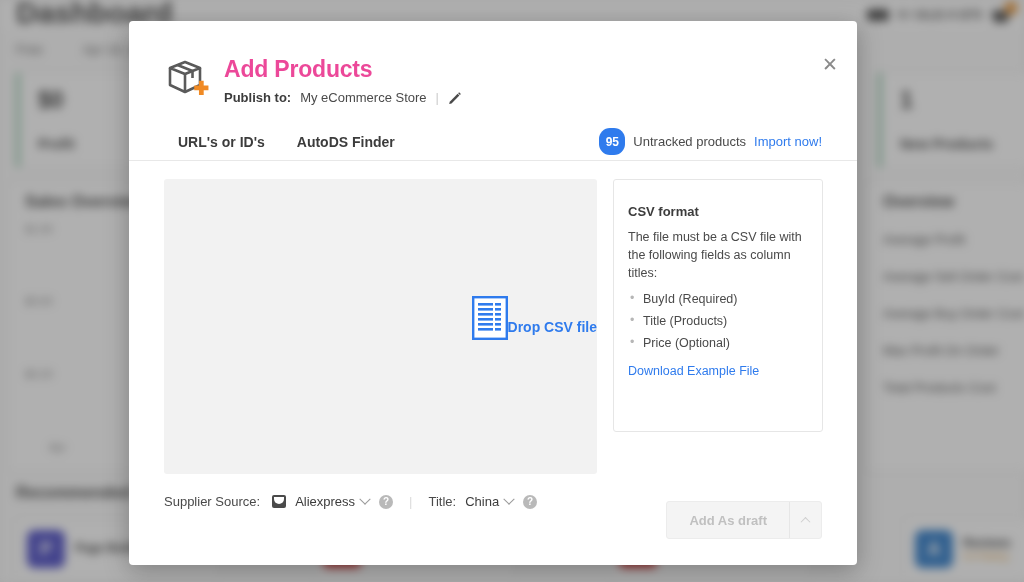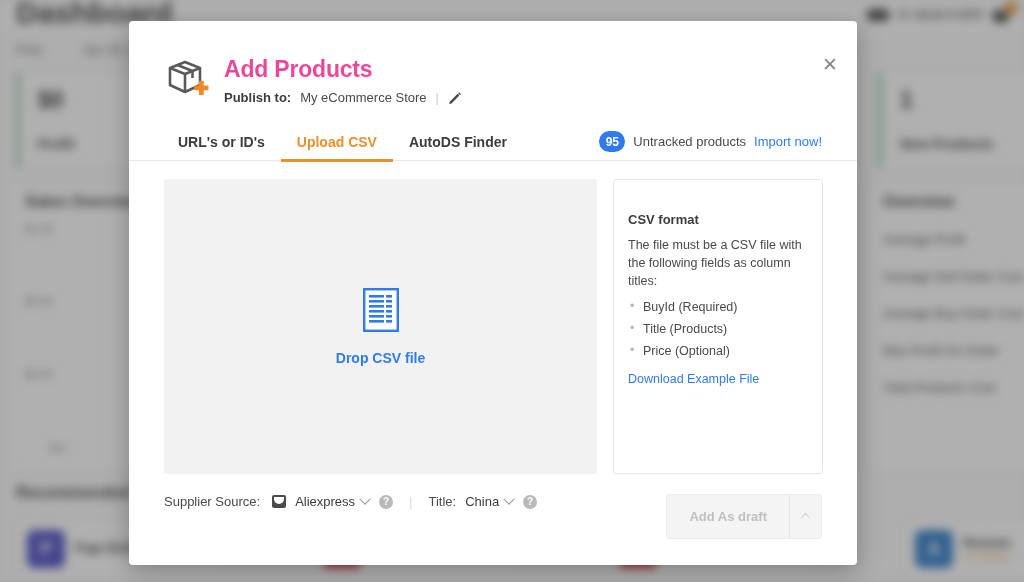--- a/index.html
+++ b/index.html
@@ -161,47 +161,47 @@
     height: 3px; background: #e8912d;
   }
 
   .untracked {
     margin-left: auto;
     display: flex; align-items: center; gap: 8px;
     font-size: 13px; color: #4a4a4a;
   }
   .badge {
     background: #2f7bed; color: #fff;
-    border-radius: 11px; min-width: 26px; height: 21px;
+    border-radius: 11px; min-width: 26px; height: 27px;
     display: flex; align-items: center; justify-content: center;
     font-size: 12px; font-weight: bold; padding: 0 6px;
   }
   .import-link { color: #2f7bed; cursor: pointer; }
 
   
   .modal-body {
     display: flex; gap: 16px;
     padding: 18px 35px 0 35px;
   }
   .dropzone {
     flex: 0 0 433px; height: 295px;
     background: #f2f2f2;
     border-radius: 3px;
-    display: flex; flex-direction: column;
-    align-items: center; justify-content: center;
+    display: flex; flex-direction: row;
+    align-items: center; justify-content: flex-end;
     cursor: pointer;
   }
   .csv-icon { width: 36px; height: 44px; margin-bottom: 18px; }
   .drop-title { color: #2f7bed; font-size: 14px; font-weight: bold; }
   .drop-sub { color: #4a4a4a; font-size: 13px; margin-top: 10px; }
 
   .csv-format {
-    flex: 0 0 210px; height: 295px;
+    flex: 0 0 210px; height: 253px;
     border: 1px solid #e6e6e6; border-radius: 3px;
-    padding: 32px 14px;
+    padding: 24px 14px;
   }
   .cf-title { font-size: 13px; font-weight: bold; color: #3c3c3c; margin-bottom: 9px; }
   .cf-desc { font-size: 12.5px; color: #4a4a4a; line-height: 1.45; }
   .cf-list { list-style: none; margin: 10px 0 0 0; }
   .cf-list li {
     font-size: 12.5px; color: #4a4a4a; padding-left: 15px;
     position: relative; margin-bottom: 8px;
   }
   .cf-list li::before {
     content: "•"; position: absolute; left: 2px; top: -1px; color: #b6b6b6;
@@ -233,21 +233,21 @@
   }
   .qmark {
     margin-left: 10px; width: 14px; height: 14px; border-radius: 50%;
     background: #b9b9b9; color: #fff; font-size: 10px; font-weight: bold;
     display: flex; align-items: center; justify-content: center; cursor: pointer;
   }
   .vsep { margin: 0 16px; color: #dcdcdc; }
 
   .draft-wrap {
     position: absolute; right: 35px; bottom: 26px;
-    display: flex; height: 45px;
+    display: flex; height: 38px;
     border: 1px solid #ececec; border-radius: 3px; overflow: hidden;
     background: #f4f4f4;
   }
   .draft-btn {
     padding: 0 22px; height: 100%;
     display: flex; align-items: center;
     font-size: 13px; font-weight: bold; color: #c0c0c0;
     cursor: default;
   }
   .draft-more {
@@ -374,21 +374,20 @@
             <path d="M2 12.2 L11.0 3.2 L13 5.2 L4 14.2 L1.4 14.8 Z" fill="#4a4a4a"></path>
             <path d="M11.6 2.6 L13.6 4.6 L14.7 3.5 L12.7 1.5 Z" fill="#4a4a4a"></path>
           </svg>
         </span>
       </div>
     </div>
   </div>
 
   <div class="tabs-row">
     <div class="tab">URL's or ID's</div>
-    <div class="tab active">Upload CSV</div>
     <div class="tab">AutoDS Finder</div>
 
     <div class="untracked">
       <div class="badge">95</div>
       <span>Untracked products</span>
       <span class="import-link">Import now!</span>
     </div>
   </div>
 
   <div class="modal-body">

